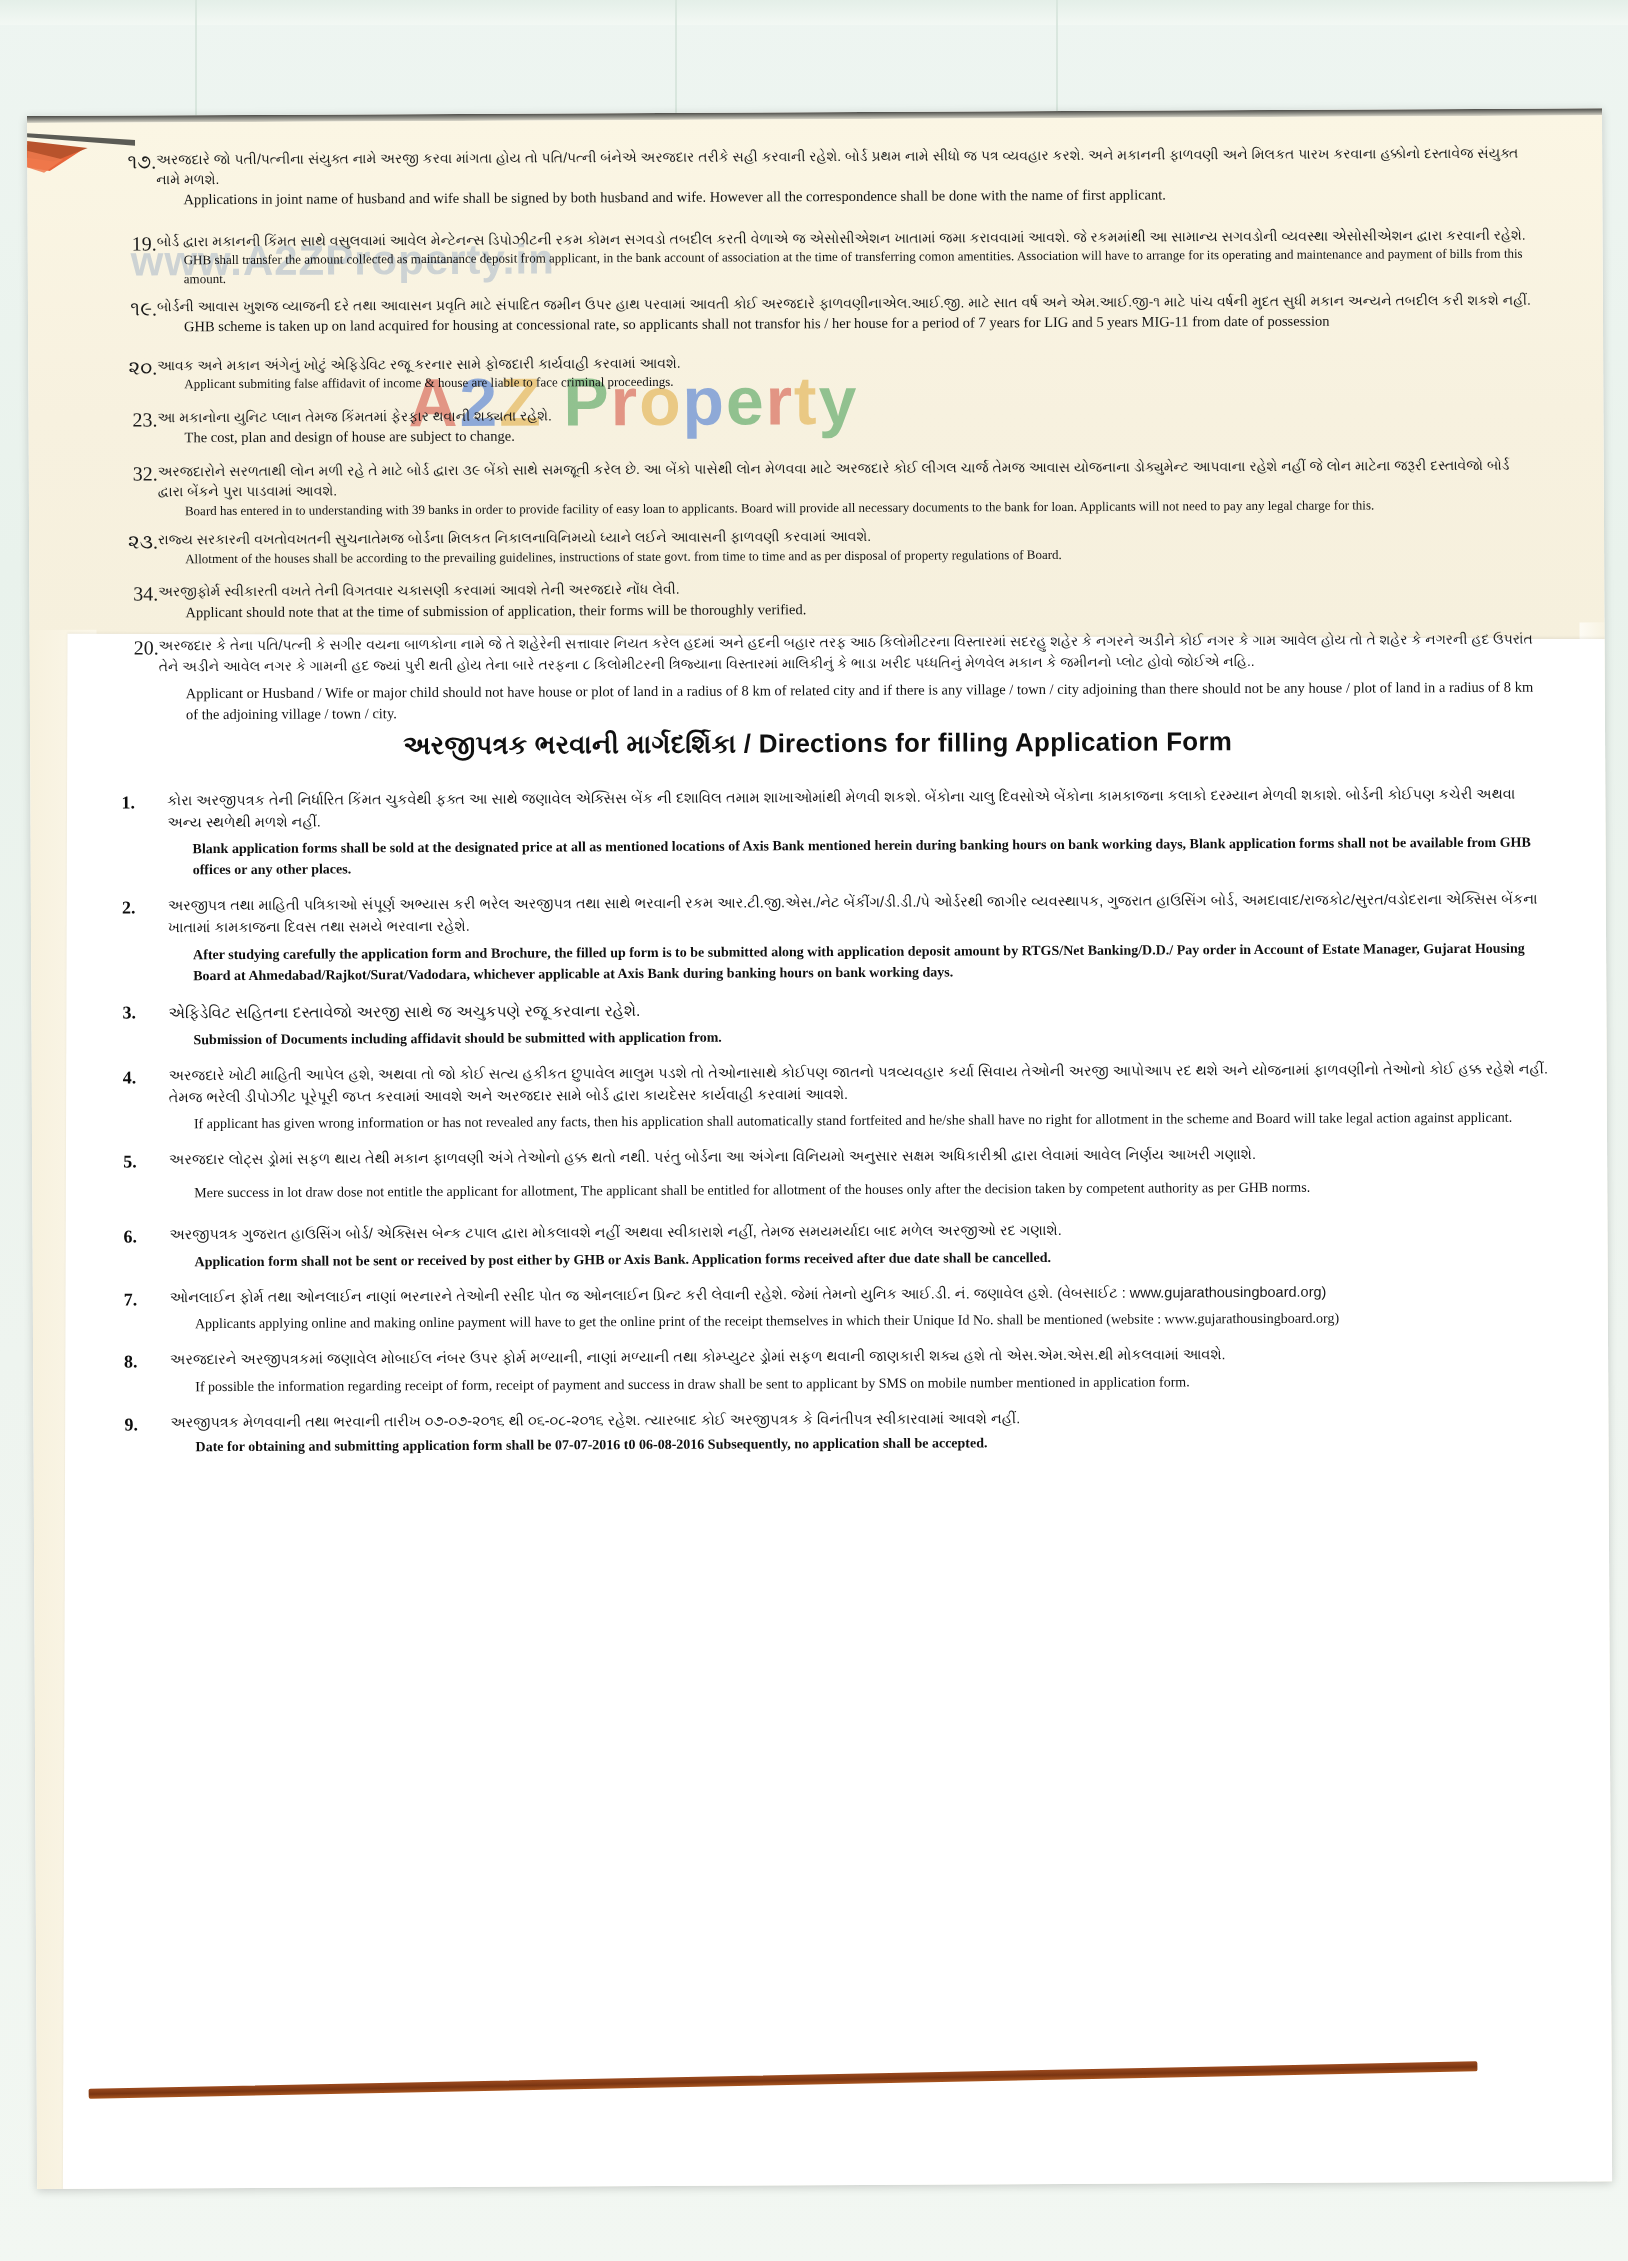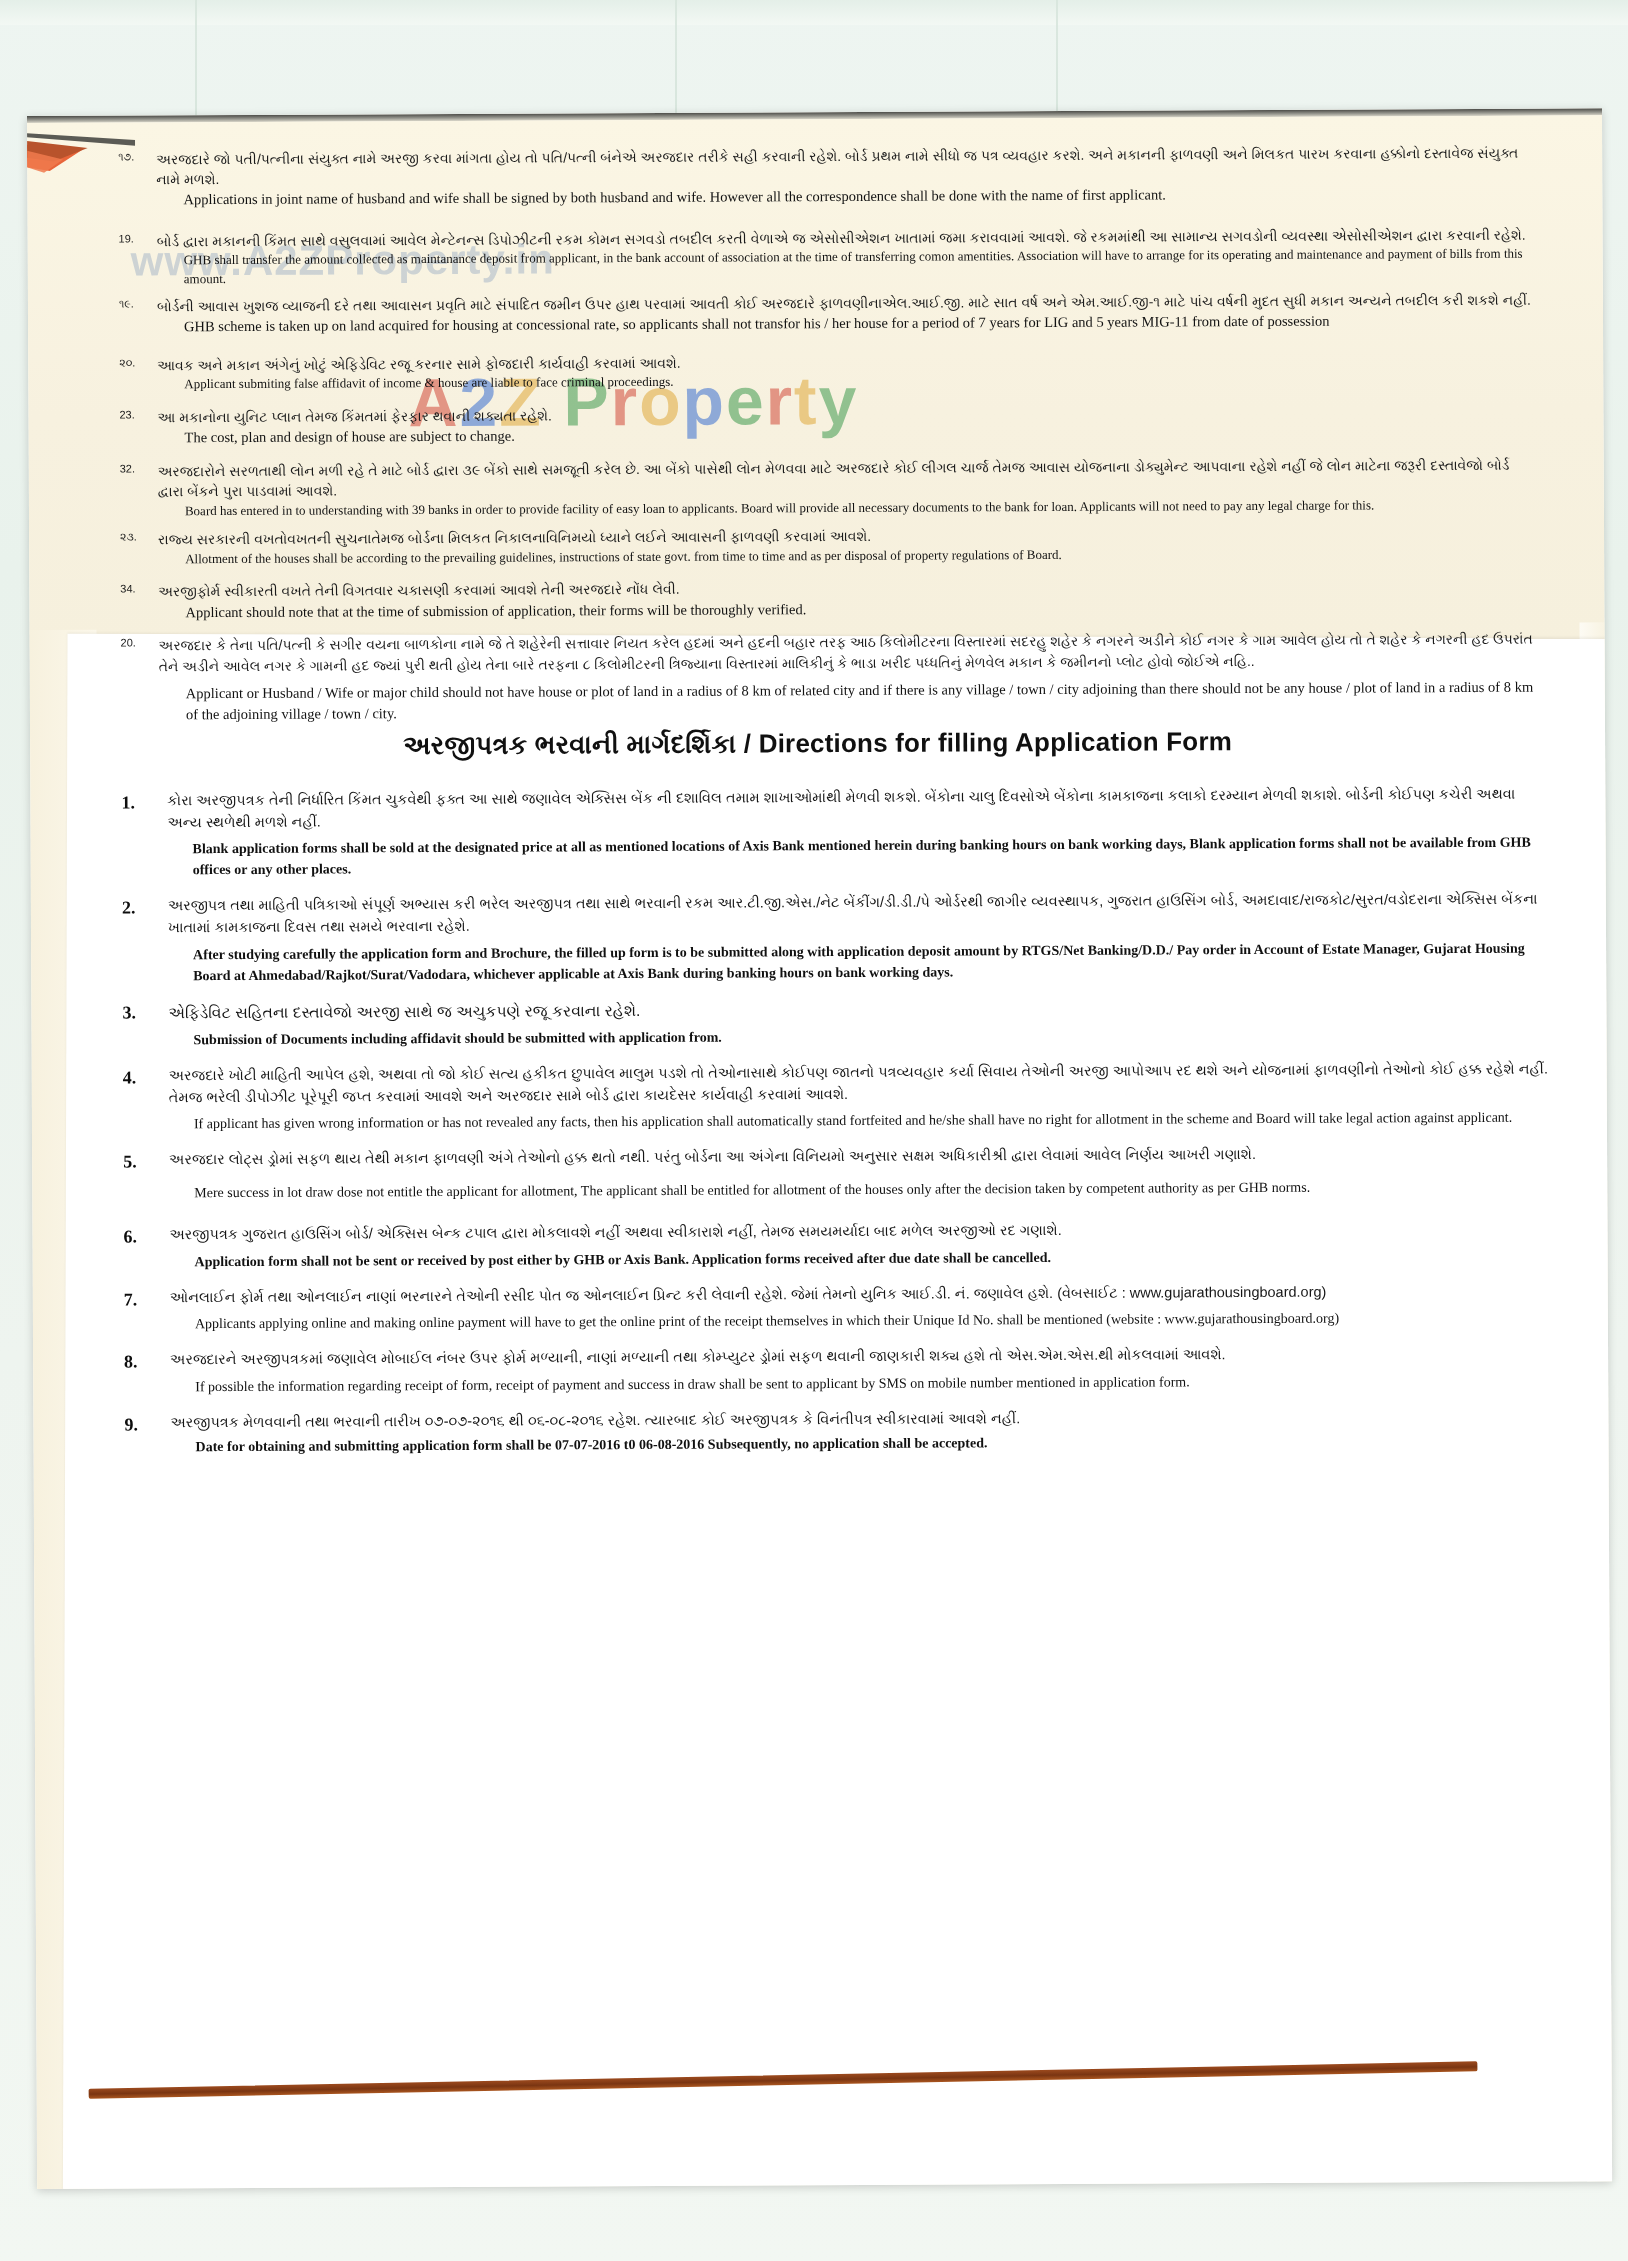--- a/index.html
+++ b/index.html
@@ -87,22 +87,22 @@
 
   .item{ position:relative; }
 
   
   .upper{
     position:absolute;left:91px;top:34px;width:1417px;
   }
   .upper .row{display:flex;margin-bottom:4.8px;}
   .upper .num{
     width:38px;flex:0 0 38px;
-    font-family:Liberation Sans, sans-serif;
-    font-size:11px;color:#1b1b1b;padding-top:1px;
+    font-family:Liberation Serif, serif;
+    font-size:20px;color:#1b1b1b;padding-top:1px;text-align:right;
   }
   .upper .body{flex:1;}
   .upper .g{font-family:"Liberation Sans",sans-serif;font-size:14px;color:#1b1b1b;line-height:1.44;}
   .upper .e{font-family:"Liberation Serif",serif;font-size:14.5px;color:#121212;line-height:1.42;margin-left:27px;}
   .upper .e.sm{font-size:13px;}
 
   
   .heading{
     position:absolute;left:0;top:616px;width:100%;
     text-align:center;

